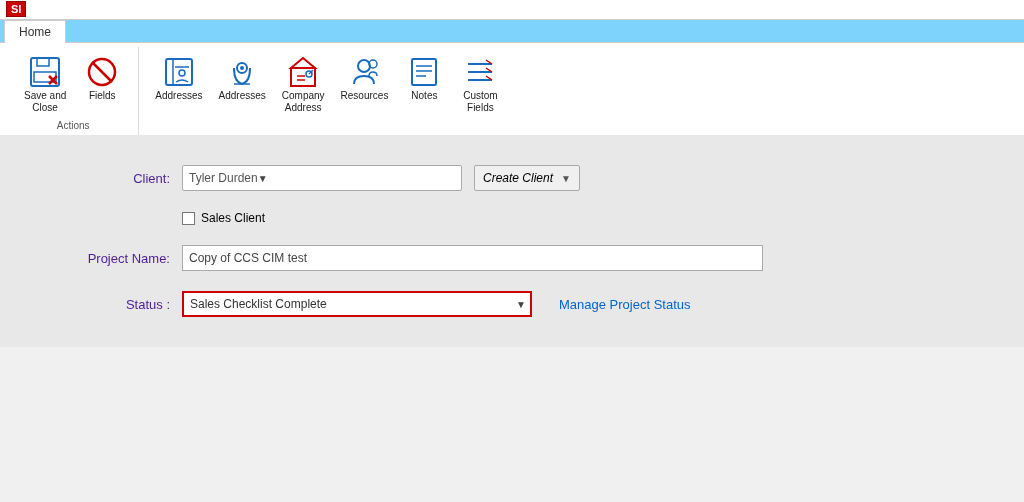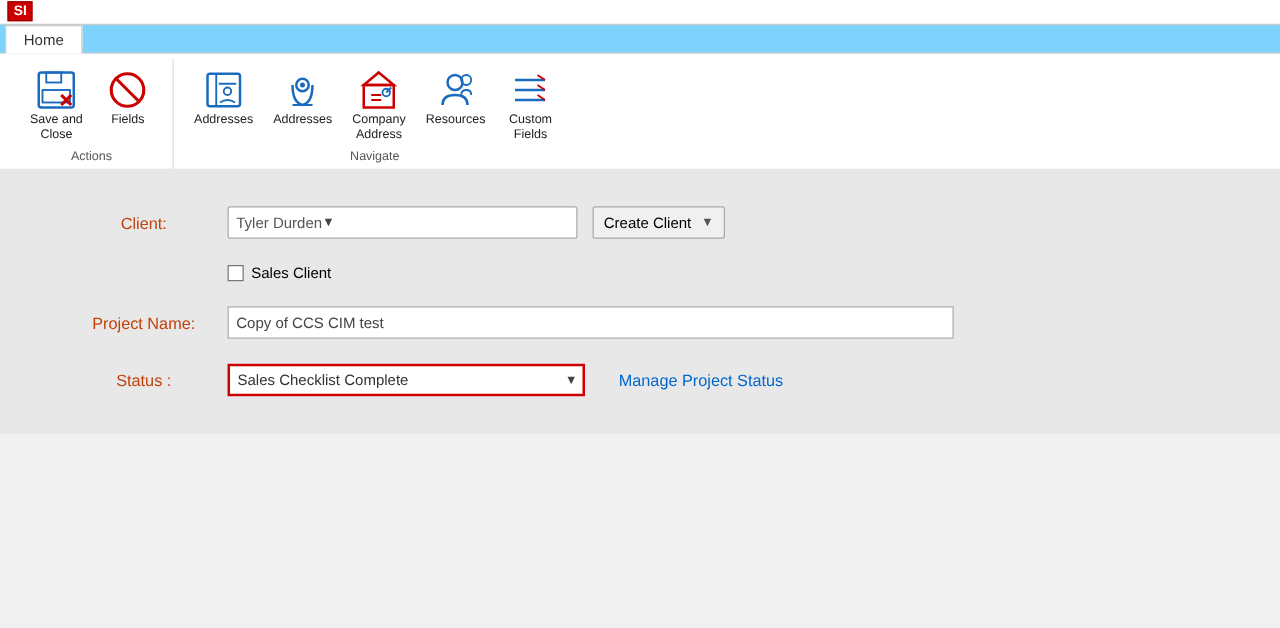--- a/index.html
+++ b/index.html
@@ -117,23 +117,23 @@
     }
 
     .form-row {
       display: flex;
       align-items: center;
       gap: 12px;
     }
 
     .form-label {
       width: 110px;
-      text-align: center;
+      text-align: right;
       font-size: 13px;
-      color: #c2410c;
+      color: #4c1d95;
       flex-shrink: 0;
     }
 
     .form-control {
       height: 26px;
       border: 1px solid #aaa;
       background: #fff;
       font-size: 12px;
       padding: 0 6px;
       color: #444;
@@ -152,20 +152,21 @@
       height: 26px;
       background: #f0f0f0;
       border: 1px solid #aaa;
       border-radius: 2px;
       display: flex;
       align-items: center;
       cursor: pointer;
       font-size: 12px;
       padding: 0 8px;
       gap: 4px;
+      font-style: italic;
     }
 
     .edit-client-row {
       display: flex;
       align-items: center;
       gap: 6px;
       margin-left: 122px;
     }
 
     .checkbox-el {
@@ -175,21 +176,21 @@
       background: #fff;
       cursor: pointer;
       flex-shrink: 0;
     }
 
     .project-name-input {
       width: 581px;
     }
 
     .status-input {
-      width: 286px;
+      width: 350px;
       display: flex;
       align-items: center;
       justify-content: space-between;
       border: 2px solid #cc0000;
       border-radius: 0;
       padding-right: 4px;
     }
 
     .manage-link {
       color: #0066cc;
@@ -293,36 +294,44 @@
       <div class="ribbon-btn">
         <svg class="icon-svg" viewBox="0 0 36 36">
           <circle cx="18" cy="12" r="6" fill="none" stroke="#1a6bbf" stroke-width="2"></circle>
           <path d="M8 30 Q8 22 18 22 Q28 22 28 30" fill="none" stroke="#1a6bbf" stroke-width="2"></path>
           <circle cx="27" cy="10" r="4" fill="none" stroke="#1a6bbf" stroke-width="1.5"></circle>
           <path d="M23 22 Q23 18 27 18 Q31 18 31 22" fill="none" stroke="#1a6bbf" stroke-width="1.5"></path>
         </svg>
         <span class="btn-label">Resources</span>
       </div>
 
+      <div class="ribbon-btn">
+        <svg class="icon-svg" viewBox="0 0 36 36">
+          <rect x="6" y="5" width="24" height="26" rx="1" fill="none" stroke="#1a6bbf" stroke-width="2"></rect>
+          <line x1="10" y1="12" x2="26" y2="12" stroke="#1a6bbf" stroke-width="1.5"></line>
+          <line x1="10" y1="17" x2="26" y2="17" stroke="#1a6bbf" stroke-width="1.5"></line>
+          <line x1="10" y1="22" x2="20" y2="22" stroke="#1a6bbf" stroke-width="1.5"></line>
+        </svg>
+        <span class="btn-label">Notes</span>
+      </div>
 
       <div class="ribbon-btn">
         <svg class="icon-svg" viewBox="0 0 36 36">
           <line x1="6" y1="10" x2="30" y2="10" stroke="#1a6bbf" stroke-width="2"></line>
           <line x1="6" y1="18" x2="30" y2="18" stroke="#1a6bbf" stroke-width="2"></line>
           <line x1="6" y1="26" x2="30" y2="26" stroke="#1a6bbf" stroke-width="2"></line>
 
           <line x1="24" y1="6" x2="30" y2="10" stroke="#cc0000" stroke-width="1.5"></line>
           <line x1="24" y1="14" x2="30" y2="18" stroke="#cc0000" stroke-width="1.5"></line>
           <line x1="24" y1="22" x2="30" y2="26" stroke="#cc0000" stroke-width="1.5"></line>
         </svg>
         <span class="btn-label">Custom<br>Fields</span>
       </div>
 
     </div>
-    <div class="ribbon-group-label">Navigate</div>
   </div>
 
 </div>
 
 <div class="form-area">
 
   <div class="form-row">
     <span class="form-label">Client:</span>
     <div class="form-control client-input">
       <span style="color:#555">Tyler Durden</span>

